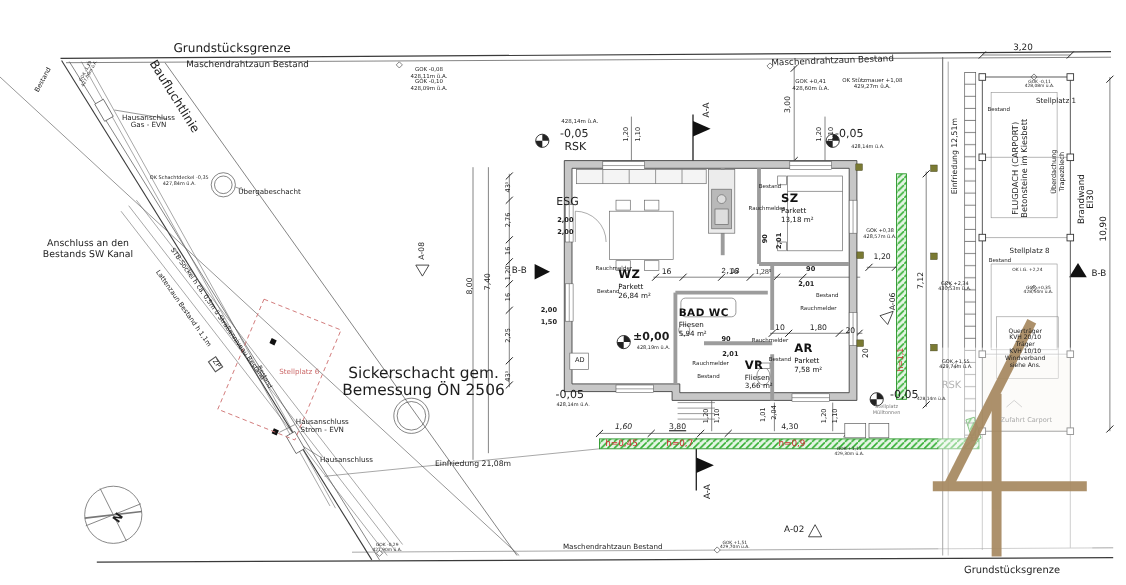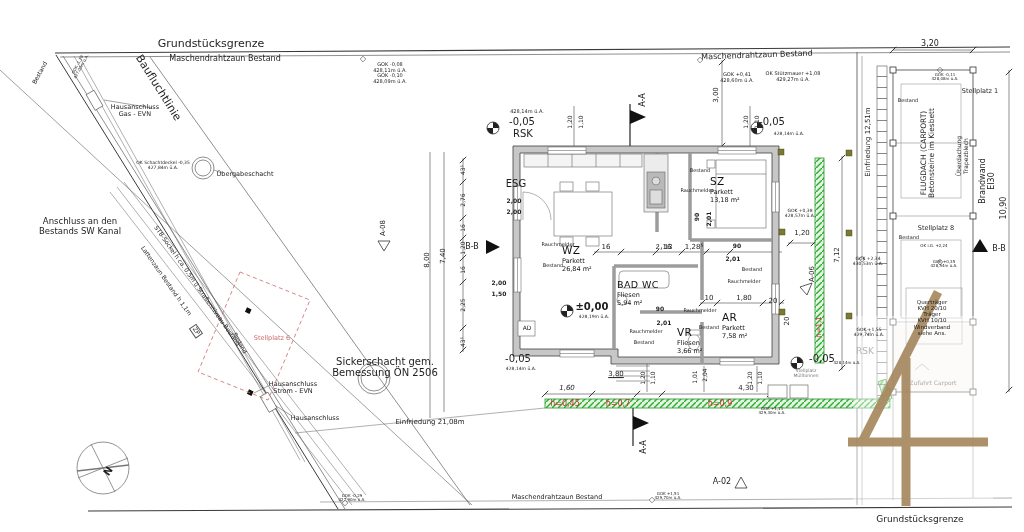--- a/index.html
+++ b/index.html
@@ -2,21 +2,21 @@
 <html><head>
 <meta charset="utf-8">
 <style>
   html,body{margin:0;padding:0;background:#fff;}
   .canvas{position:relative;width:1024px;height:532px;background:#ffffff;overflow:hidden;
           font-family:"DejaVu Sans",sans-serif;color:#1d1d1d;}
   svg.layer{position:absolute;left:0;top:0;}
   #ann{position:absolute;left:0;top:0;width:1024px;height:532px;}
   .ann{position:absolute;white-space:pre-line;text-align:center;line-height:1.12;color:#1d1d1d;}
   .room{position:absolute;line-height:1.25;color:#111;}
-  .room-name{font-weight:normal;font-size:10.5px;letter-spacing:.4px;}
+  .room-name{font-weight:bold;font-size:10.5px;letter-spacing:.4px;}
   .room-floor,.room-area{font-size:6.5px;}
 </style>
 </head>
 <body>
 
 <div class="canvas">
 
 <svg class="layer" width="1024" height="532" viewBox="0 0 1024 532">
   <defs>
     <pattern id="gh" patternUnits="userSpaceOnUse" width="6" height="6">
@@ -333,21 +333,21 @@
       <span class="ann" style="left: 516px; top: 184px; font-size: 10px; transform: translate(-50%, -50%) rotate(0deg);">ESG</span>
       <span class="ann" style="left: 514px; top: 201px; font-size: 6px; font-weight: bold; transform: translate(-50%, -50%) rotate(0deg);">2,00</span>
       <span class="ann" style="left: 514px; top: 212px; font-size: 6px; font-weight: bold; transform: translate(-50%, -50%) rotate(0deg);">2,00</span>
       <span class="ann" style="left: 499px; top: 283px; font-size: 6px; font-weight: bold; transform: translate(-50%, -50%) rotate(0deg);">2,00</span>
       <span class="ann" style="left: 499px; top: 294px; font-size: 6px; font-weight: bold; transform: translate(-50%, -50%) rotate(0deg);">1,50</span>
       <span class="ann" style="left: 558px; top: 245px; font-size: 5px; transform: translate(-50%, -50%) rotate(0deg);">Rauchmelder</span>
       <span class="ann" style="left: 553px; top: 266px; font-size: 5px; transform: translate(-50%, -50%) rotate(0deg);">Bestand</span>
       <span class="ann" style="left: 606px; top: 248px; font-size: 7px; transform: translate(-50%, -50%) rotate(0deg);">16</span>
       <span class="ann" style="left: 664px; top: 248px; font-size: 7px; transform: translate(-50%, -50%) rotate(0deg); font-family: Liberation Mono, monospace;">2,13</span>
       <span class="ann" style="left: 667px; top: 248px; font-size: 7px; transform: translate(-50%, -50%) rotate(0deg);">16</span>
-      <span class="ann" style="left: 694px; top: 248px; font-size: 7px; transform: translate(-50%, -50%) rotate(0deg);">1,28⁵</span>
+      <span class="ann" style="left: 694px; top: 248px; font-size: 7px; transform: translate(-50%, -50%) rotate(0deg); font-family: Liberation Serif, serif;">1,28⁵</span>
       <span class="ann" style="left: 737px; top: 246px; font-size: 6px; font-weight: bold; transform: translate(-50%, -50%) rotate(0deg);">90</span>
       <span class="ann" style="left: 733px; top: 259px; font-size: 6px; font-weight: bold; transform: translate(-50%, -50%) rotate(0deg);">2,01</span>
       <span class="ann" style="left: 700px; top: 171px; font-size: 5px; transform: translate(-50%, -50%) rotate(0deg);">Bestand</span>
       <span class="ann" style="left: 697px; top: 191px; font-size: 5px; transform: translate(-50%, -50%) rotate(0deg);">Rauchmelder</span>
       <span class="ann" style="left: 697px; top: 217px; font-size: 6px; font-weight: bold; transform: translate(-50%, -50%) rotate(-90deg);">90</span>
       <span class="ann" style="left: 709px; top: 219px; font-size: 6px; font-weight: bold; transform: translate(-50%, -50%) rotate(-90deg);">2,01</span>
       <span class="ann" style="left: 660px; top: 309px; font-size: 6px; font-weight: bold; transform: translate(-50%, -50%) rotate(0deg);">90</span>
       <span class="ann" style="left: 700px; top: 311px; font-size: 5px; transform: translate(-50%, -50%) rotate(0deg);">Rauchmelder</span>
       <span class="ann" style="left: 664px; top: 323px; font-size: 6px; font-weight: bold; transform: translate(-50%, -50%) rotate(0deg);">2,01</span>
       <span class="ann" style="left: 646px; top: 332px; font-size: 5px; transform: translate(-50%, -50%) rotate(0deg);">Rauchmelder</span>
@@ -373,39 +373,39 @@
       <span class="ann" style="left: 868px; top: 261px; font-size: 4.5px; transform: translate(-50%, -50%) rotate(0deg);">GOK +2,34
 430,53m ü.A.</span>
       <span class="ann" style="left: 869px; top: 332px; font-size: 4.5px; transform: translate(-50%, -50%) rotate(0deg);">GOK +1,55
 429,74m ü.A.</span>
       <span class="ann" style="left: 865px; top: 351px; font-size: 9px; color: rgb(181, 181, 181); transform: translate(-50%, -50%) rotate(0deg);">RSK</span>
       <span class="ann" style="left: 822px; top: 359px; font-size: 10px; transform: translate(-50%, -50%) rotate(0deg);">-0,05</span>
       <span class="ann" style="left: 847px; top: 363px; font-size: 4px; transform: translate(-50%, -50%) rotate(0deg);">428,14m ü.A.</span>
       <span class="ann" style="left: 806px; top: 373px; font-size: 4.5px; color: rgb(119, 119, 119); transform: translate(-50%, -50%) rotate(0deg);">Stellplatz
 Mülltonnen</span>
       <span class="ann" style="left: 567px; top: 389px; font-size: 7px; transform: translate(-50%, -50%) rotate(0deg); font-style: italic;">1,60</span>
-      <span class="ann" style="left: 616px; top: 375px; font-size: 7px; transform: translate(-50%, -50%) rotate(0deg); text-decoration: underline;">3,80</span>
+      <span class="ann" style="left: 616px; top: 389px; font-size: 7px; transform: translate(-50%, -50%) rotate(0deg); text-decoration: underline;">3,80</span>
       <span class="ann" style="left: 643px; top: 378px; font-size: 6px; transform: translate(-50%, -50%) rotate(-90deg);">1,20</span>
       <span class="ann" style="left: 653px; top: 378px; font-size: 6px; transform: translate(-50%, -50%) rotate(-90deg);">1,10</span>
       <span class="ann" style="left: 695px; top: 377px; font-size: 6px; transform: translate(-50%, -50%) rotate(-90deg);">1,01</span>
       <span class="ann" style="left: 705px; top: 375px; font-size: 6px; transform: translate(-50%, -50%) rotate(-90deg);">2,04</span>
-      <span class="ann" style="left: 746px; top: 389px; font-size: 7px; transform: translate(-50%, -50%) rotate(0deg);">4,30</span>
+      <span class="ann" style="left: 718px; top: 389px; font-size: 7px; transform: translate(-50%, -50%) rotate(0deg);">4,30</span>
       <span class="ann" style="left: 750px; top: 378px; font-size: 6px; transform: translate(-50%, -50%) rotate(-90deg);">1,20</span>
       <span class="ann" style="left: 760px; top: 378px; font-size: 6px; transform: translate(-50%, -50%) rotate(-90deg);">1,10</span>
       <span class="ann" style="left: 565px; top: 404px; font-size: 8px; color: rgb(204, 47, 47); transform: translate(-50%, -50%) rotate(0deg);">h=0,45</span>
       <span class="ann" style="left: 618px; top: 404px; font-size: 8px; color: rgb(204, 47, 47); transform: translate(-50%, -50%) rotate(0deg);">h=0,7</span>
       <span class="ann" style="left: 720px; top: 404px; font-size: 8px; color: rgb(204, 47, 47); transform: translate(-50%, -50%) rotate(0deg);">h=0,9</span>
       <span class="ann" style="left: 772px; top: 411px; font-size: 4px; transform: translate(-50%, -50%) rotate(0deg);">GOK +1,11
 429,30m ü.A.</span>
       <span class="ann" style="left: 644px; top: 447px; font-size: 8px; transform: translate(-50%, -50%) rotate(-90deg);">A-A</span>
       <span class="ann" style="left: 430px; top: 423px; font-size: 7px; transform: translate(-50%, -50%) rotate(0deg);">Einfriedung 21,08m</span>
       <span class="ann" style="left: 80px; top: 227px; font-size: 8.5px; transform: translate(-50%, -50%) rotate(0deg);">Anschluss an den
 Bestands SW Kanal</span>
       <span class="ann" style="left: 272px; top: 339px; font-size: 6.5px; color: rgb(204, 106, 106); transform: translate(-50%, -50%) rotate(0deg);">Stellplatz 6</span>
-      <span class="ann" style="left: 385px; top: 348px; font-size: 10px; transform: translate(-50%, -50%) rotate(0deg); margin-top: 19px;">Sickerschacht gem.
+      <span class="ann" style="left: 385px; top: 348px; font-size: 14px; transform: translate(-50%, -50%) rotate(0deg);">Sickerschacht gem.
 Bemessung ÖN 2506</span>
       <span class="ann" style="left: 293px; top: 388px; font-size: 6.5px; transform: translate(-50%, -50%) rotate(0deg);">Hausanschluss
 Strom - EVN</span>
       <span class="ann" style="left: 315px; top: 419px; font-size: 6.5px; transform: translate(-50%, -50%) rotate(0deg);">Hausanschluss</span>
       <span class="ann" style="left: 135px; top: 111px; font-size: 6.5px; transform: translate(-50%, -50%) rotate(0deg);">Hausanschluss
 Gas - EVN</span>
       <span class="ann" style="left: 163px; top: 165px; font-size: 4.5px; transform: translate(-50%, -50%) rotate(0deg);">OK Schachtdeckel -0,35
 427,84m ü.A.</span>
       <span class="ann" style="left: 245px; top: 175px; font-size: 6.5px; transform: translate(-50%, -50%) rotate(0deg);">Übergabeschacht</span>
       <span class="ann" style="left: 40px; top: 73px; font-size: 6px; transform: translate(-50%, -50%) rotate(-62deg);">Bestand</span>
@@ -420,21 +420,21 @@
       <span class="ann" style="left: 557px; top: 498px; font-size: 6.5px; transform: translate(-50%, -50%) rotate(0deg);">Maschendrahtzaun Bestand</span>
       <span class="ann" style="left: 352px; top: 498px; font-size: 4px; transform: translate(-50%, -50%) rotate(0deg);">GOK -0,29
 427,90m ü.A.</span>
       <span class="ann" style="left: 668px; top: 496px; font-size: 4px; transform: translate(-50%, -50%) rotate(0deg);">GOK +1,51
 429,70m ü.A.</span>
       <span class="ann" style="left: 722px; top: 482px; font-size: 8px; transform: translate(-50%, -50%) rotate(0deg);">A-02</span>
       <span class="ann" style="left: 920px; top: 519px; font-size: 9px; transform: translate(-50%, -50%) rotate(0deg);">Grundstücksgrenze</span>
       <span class="ann" style="left: 930px; top: 44px; font-size: 8px; transform: translate(-50%, -50%) rotate(0deg);">3,20</span>
       <span class="ann" style="left: 945px; top: 77px; font-size: 4px; transform: translate(-50%, -50%) rotate(0deg);">GOK -0,11
 428,08m ü.A.</span>
-      <span class="ann" style="left: 980px; top: 92px; font-size: 6.5px; transform: translate(-50%, -50%) rotate(0deg);">Stellplatz 1</span>
+      <span class="ann" style="left: 960px; top: 92px; font-size: 6.5px; transform: translate(-50%, -50%) rotate(0deg);">Stellplatz 1</span>
       <span class="ann" style="left: 908px; top: 101px; font-size: 5px; transform: translate(-50%, -50%) rotate(0deg);">Bestand</span>
       <span class="ann" style="left: 928px; top: 153px; font-size: 7.5px; transform: translate(-50%, -50%) rotate(-90deg);">FLUGDACH (CARPORT)
 Betonsteine im Kiesbett</span>
       <span class="ann" style="left: 963px; top: 156px; font-size: 6px; transform: translate(-50%, -50%) rotate(-90deg);">Überdachung Trapezblech</span>
       <span class="ann" style="left: 988px; top: 181px; font-size: 8px; transform: translate(-50%, -50%) rotate(-90deg);">Brandwand EI30</span>
       <span class="ann" style="left: 1004px; top: 208px; font-size: 8px; transform: translate(-50%, -50%) rotate(-90deg);">10,90</span>
       <span class="ann" style="left: 869px; top: 142px; font-size: 7px; transform: translate(-50%, -50%) rotate(-90deg);">Einfriedung 12,51m</span>
       <span class="ann" style="left: 936px; top: 229px; font-size: 6.5px; transform: translate(-50%, -50%) rotate(0deg);">Stellplatz 8</span>
       <span class="ann" style="left: 909px; top: 238px; font-size: 5px; transform: translate(-50%, -50%) rotate(0deg);">Bestand</span>
       <span class="ann" style="left: 934px; top: 246px; font-size: 4px; transform: translate(-50%, -50%) rotate(0deg);">OK i.G. +2,24</span>

